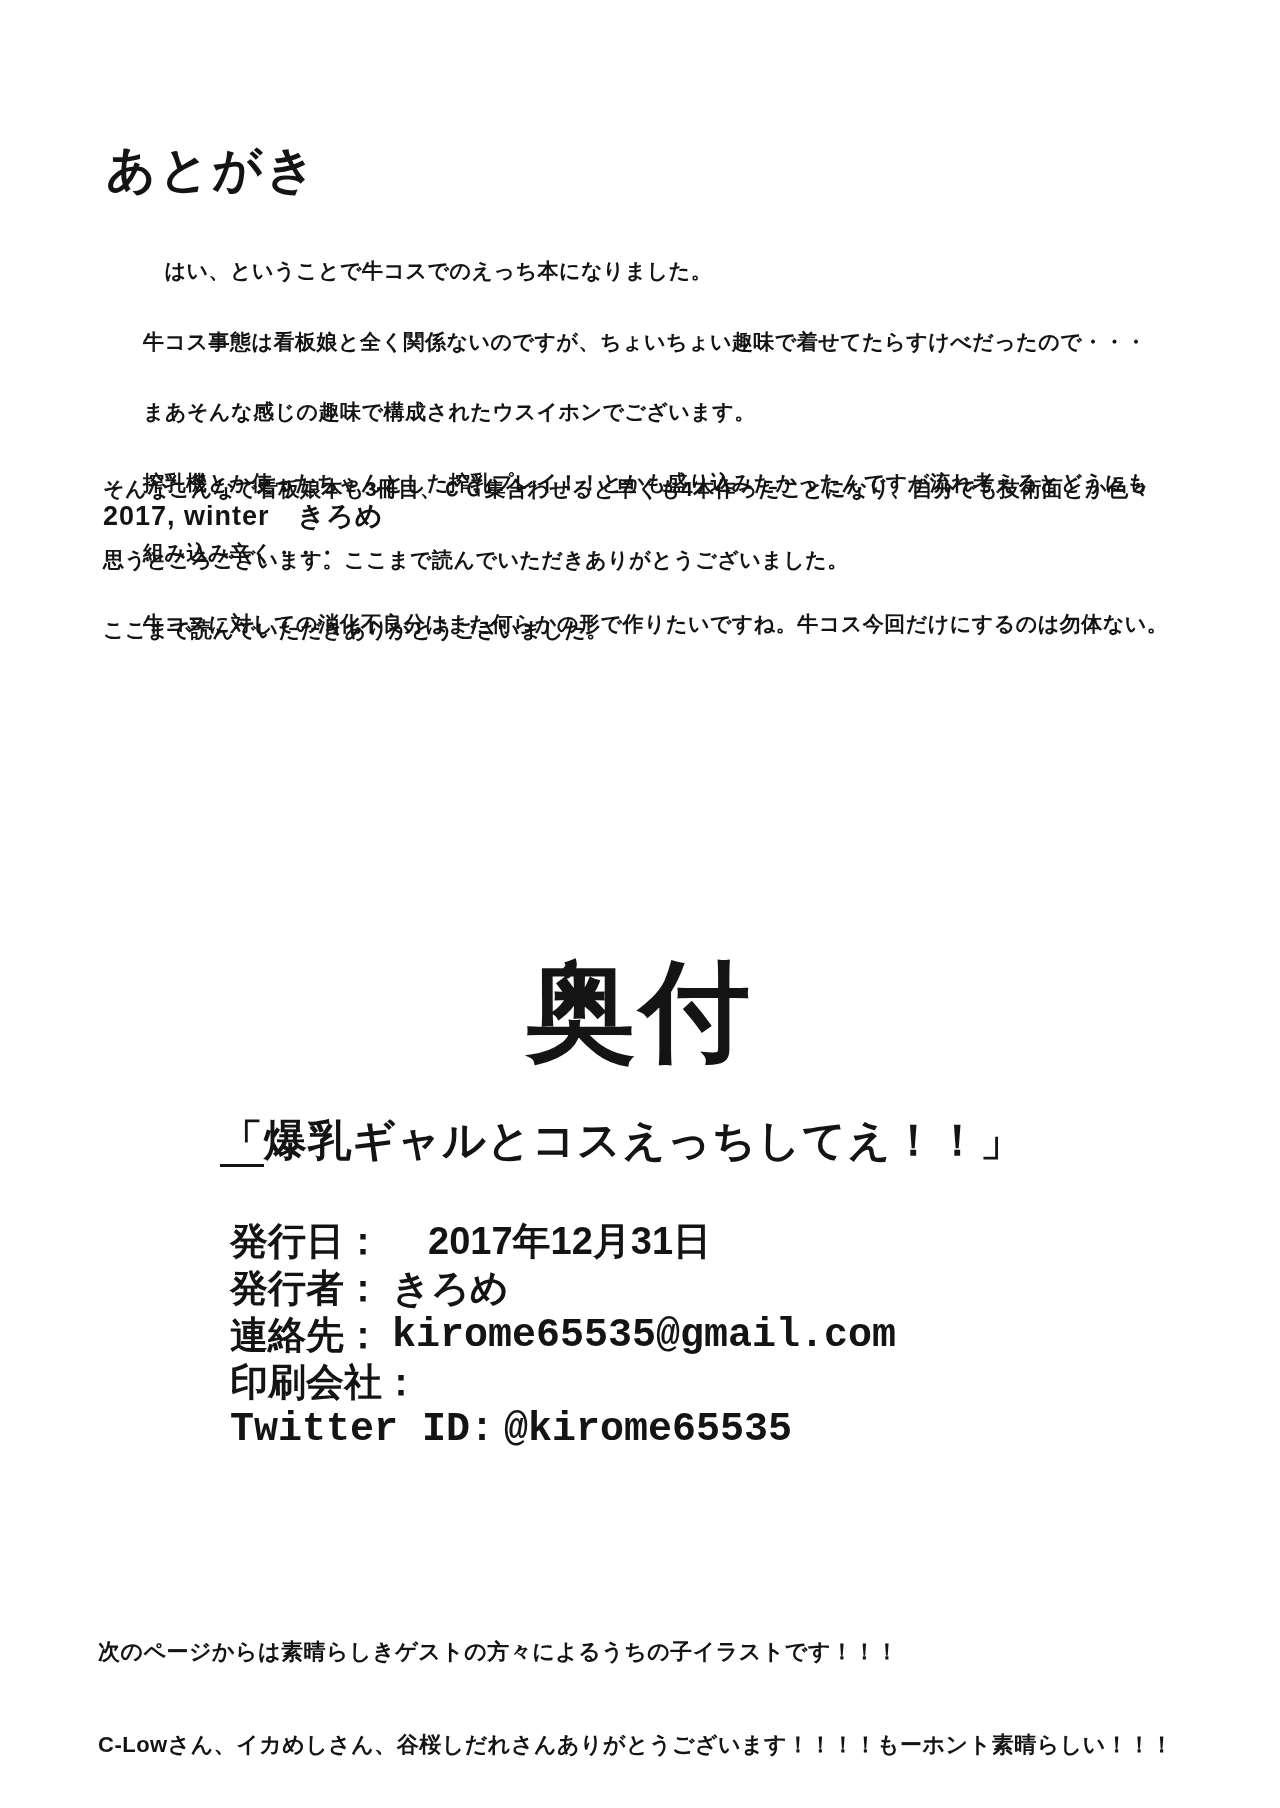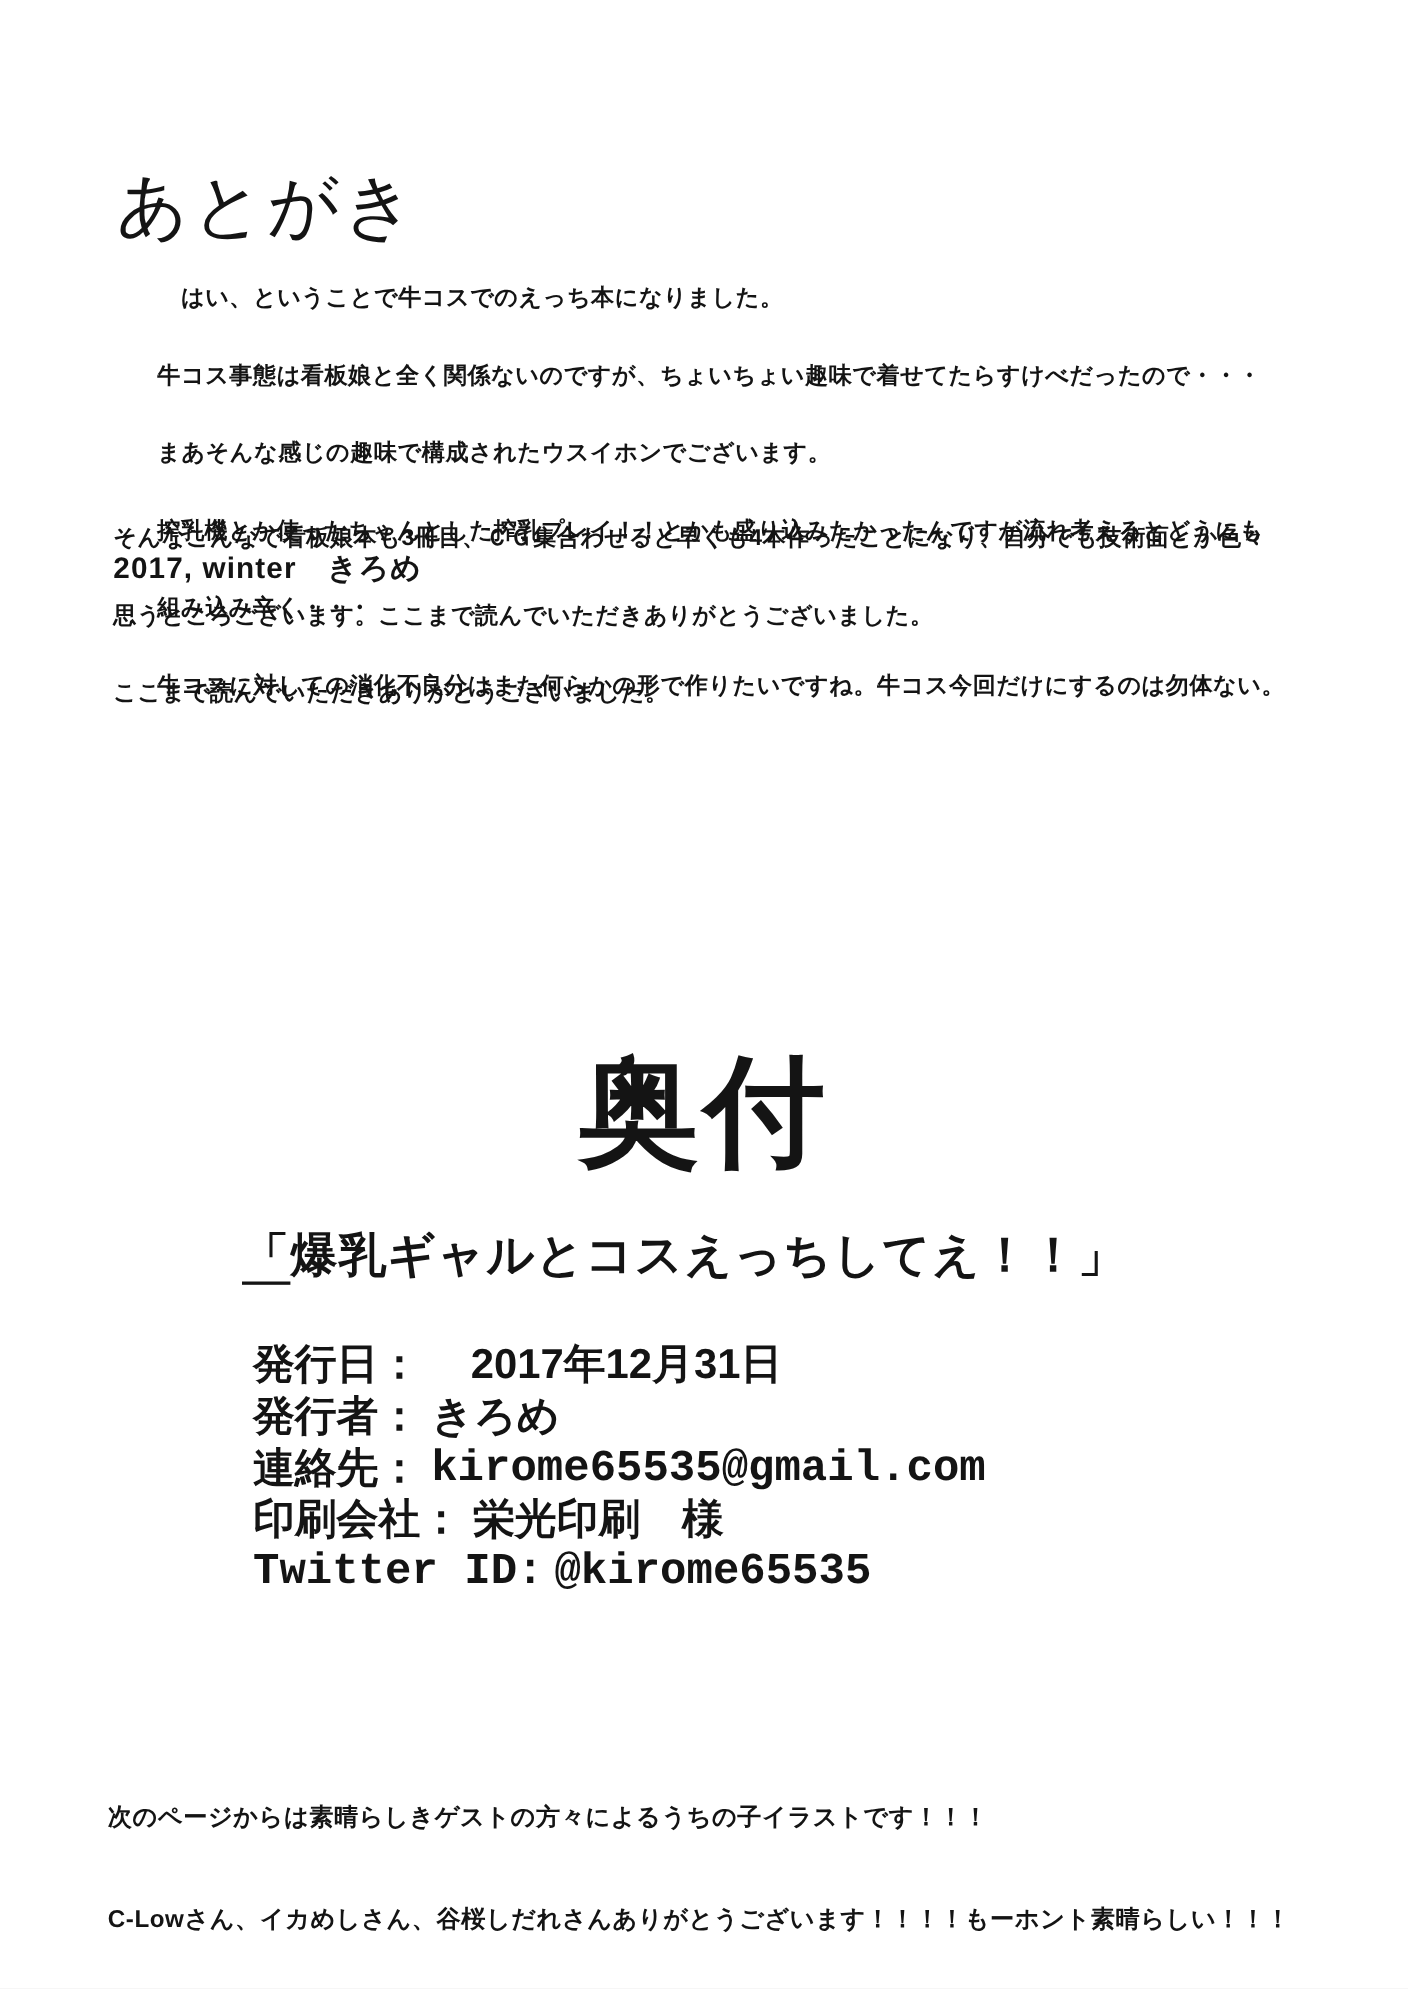--- a/index.html
+++ b/index.html
@@ -16,22 +16,22 @@
     color: #141414;
     font-family: "Liberation Sans", "DejaVu Sans", sans-serif;
     overflow: hidden;
   }
 
   
   .afterword-title {
     position: absolute;
     left: 106px;
     top: 112px;
-    font-size: 64px;
-    font-weight: 400;
+    font-size: 49px;
+    font-weight: 700;
     letter-spacing: 3px;
     line-height: 1;
   }
   .para {
     position: absolute;
     left: 103px;
     font-size: 21px;
     font-weight: 700;
     line-height: 23.5px;
     letter-spacing: 0.5px;
@@ -137,21 +137,20 @@
     <div class="detail-row">
       <span class="label">発行者：</span>
       <span class="value">きろめ</span>
     </div>
     <div class="detail-row">
       <span class="label">連絡先：</span>
       <span class="value mono">kirome65535@gmail.com</span>
     </div>
     <div class="detail-row">
       <span class="label">印刷会社：</span>
-      <span class="value">栄光印刷　様</span>
     </div>
     <div class="detail-row">
       <span class="label mono">Twitter ID:</span>
       <span class="value mono">@kirome65535</span>
     </div>
   </div>
 
   <div class="guest-note">
     <div>次のページからは素晴らしきゲストの方々によるうちの子イラストです！！！</div>
     <div>C-Lowさん、イカめしさん、谷桜しだれさんありがとうございます！！！！もーホント素晴らしい！！！</div>

